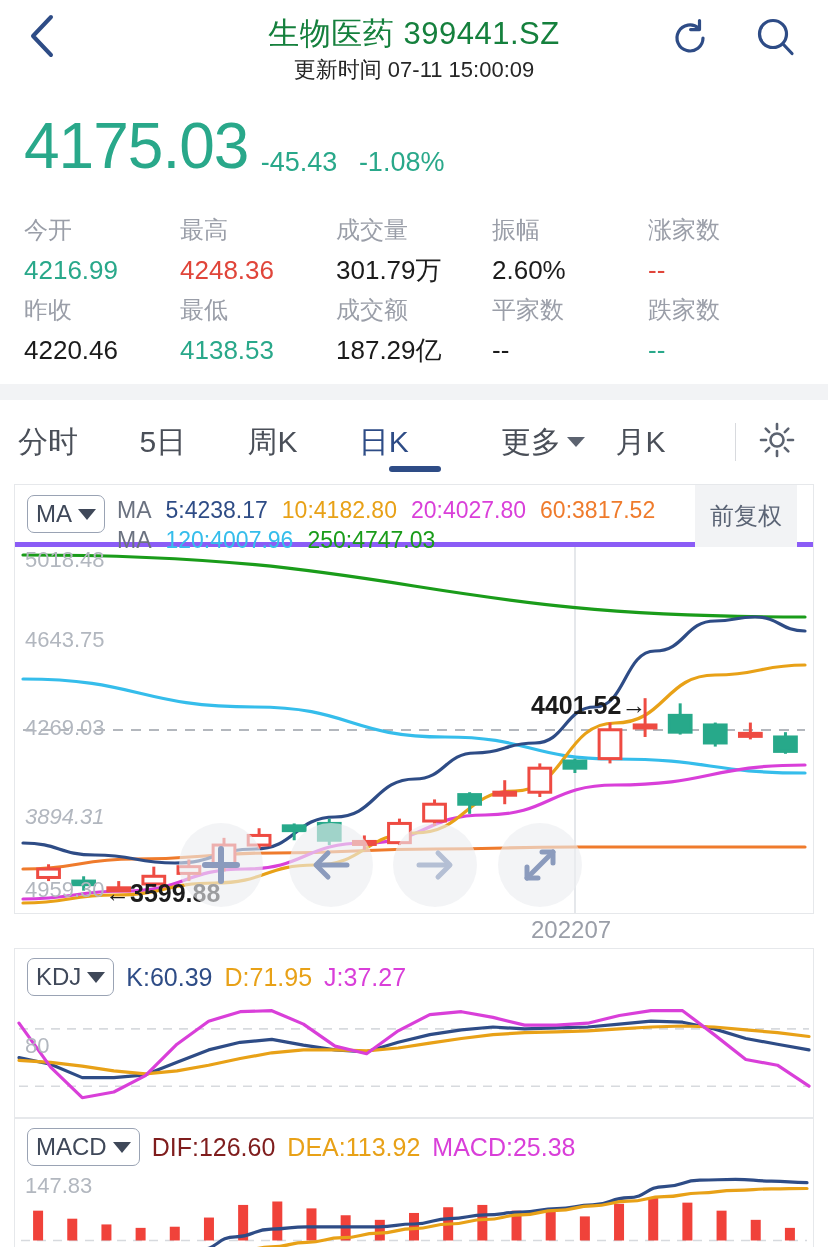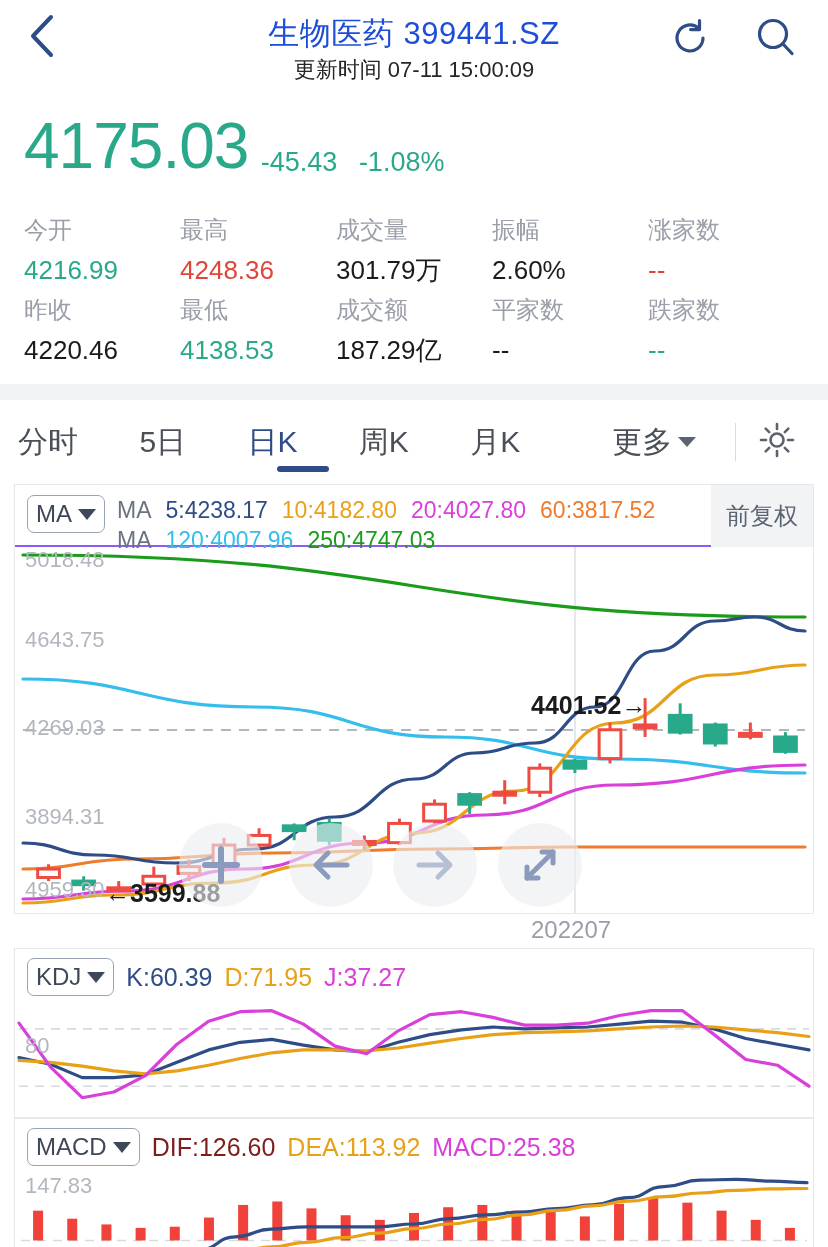--- a/index.html
+++ b/index.html
@@ -23,21 +23,21 @@
     width:56px; height:56px;
     display:flex; align-items:center; justify-content:center;
     cursor:pointer;
   }
   .back-btn svg { display:block; }
   .title-wrap {
     position:absolute; left:0; right:0; top:14px;
     text-align:center;
   }
   .title-main {
-    font-size:31px; color:#1d4ed8; line-height:40px; letter-spacing:.5px;
+    font-size:31px; color:#15803d; line-height:40px; letter-spacing:.5px;
   }
   .title-sub {
     font-size:22px; color:#262626; line-height:32px;
   }
   .hdr-icon {
     position:absolute; top:10px;
     width:60px; height:60px;
     display:flex; align-items:center; justify-content:center;
     cursor:pointer;
   }
@@ -114,40 +114,40 @@
     border:1px solid #e6e8eb;
     background:#fff;
     position:relative;
   }
 
   
   .ma-head {
     position:relative;
     display:flex; align-items:flex-start;
     padding:10px 0 8px 12px;
-    border-bottom:2px solid #8b5cf6;
+    border-bottom:5px solid #8b5cf6;
     height:62px;
   }
   .ind-chip {
     border:1px solid #9aa3b4; border-radius:7px;
     padding:2px 8px; font-size:24px; color:#3f4859;
     display:flex; align-items:center; gap:6px;
     height:38px; line-height:34px; cursor:pointer;
     background:#fff;
     flex:0 0 auto;
   }
   .chip-caret {
     width:0;height:0;border-left:9px solid transparent;border-right:9px solid transparent;
     border-top:11px solid #3f4859;
   }
   .ma-lines { margin-left:12px; font-size:23px; line-height:30px; white-space:nowrap; }
   .ma-lines .lbl { color:#6b7280; }
   .ma-lines i { font-style:normal; margin-right:14px; }
   .fq-btn {
-    position:absolute; right:0; top:0;
+    position:absolute; right:16px; top:0;
     width:102px; height:62px;
     background:#f2f3f5;
     display:flex; align-items:center; justify-content:center;
     font-size:24px; color:#5b6475; cursor:pointer;
   }
 
   
   .plot { position:relative; }
   .plot svg { display:block; }
   .axlabel {
@@ -261,27 +261,27 @@
       <div class="stat-label">跌家数</div>
       <div class="stat-value v-green">--</div>
     </div>
   </div>
 
 <div class="grey-band"></div>
 
 <div class="tabs" id="tabs-row">
     <div class="tab"><span>分时</span></div>
     <div class="tab"><span>5日</span></div>
+    <div class="tab"><span>周K</span></div>
     <div class="tab active"><span>日K</span><span class="ul"></span></div>
-    <div class="tab"><span>周K</span></div>
-    <div class="tab"><span>月K</span></div>
     <div class="tab more">
       <span>更多</span>
       <span class="caret"></span>
     </div>
+    <div class="tab"><span>月K</span></div>
     <div class="tab-div"></div>
     <div class="gear">
       <span><svg width="40" height="40" viewBox="0 0 40 40">
           <circle cx="20" cy="20" r="6.5" fill="none" stroke="#5c6370" stroke-width="2.6"></circle>
           <g stroke="#5c6370" stroke-width="2.6" stroke-linecap="round">
             <line x1="31.0" y1="20.0" x2="36.0" y2="20.0"></line>
             <line x1="27.8" y1="27.8" x2="31.3" y2="31.3"></line>
             <line x1="20.0" y1="31.0" x2="20.0" y2="36.0"></line>
             <line x1="12.2" y1="27.8" x2="8.7" y2="31.3"></line>
             <line x1="9.0" y1="20.0" x2="4.0" y2="20.0"></line>
@@ -363,21 +363,21 @@
         <rect x="689.3945454545454" y="177.96350657148568" width="21.756363636363638" height="18.01320968710388" fill="#27a98a" stroke="#27a98a" stroke-width="3"></rect>
         <line x1="735.3636363636364" y1="175.56174527987184" x2="735.3636363636364" y2="192.3740743211688" stroke="#ee4b42" stroke-width="3"></line>
         <rect x="724.4854545454546" y="186.36967109213418" width="21.756363636363638" height="3" fill="#ffffff" stroke="#ee4b42" stroke-width="3"></rect>
         <line x1="770.4545454545455" y1="185.16879044632725" x2="770.4545454545455" y2="206.7846420708519" stroke="#27a98a" stroke-width="3"></line>
         <rect x="759.5763636363637" y="189.97231302955495" width="21.756363636363638" height="14.41056774968311" fill="#27a98a" stroke="#27a98a" stroke-width="3"></rect>
       </svg>
 
     <div class="axlabel" style="top:0;text-align:right;">5018.48</div>
     <div class="axlabel" style="top:80px;">4643.75</div>
     <div class="axlabel" style="top:168px;">4269.03</div>
-    <div class="axlabel" style="top:257px;">3894.31</div>
+    <div class="axlabel" style="top:257px;font-style:italic;">3894.31</div>
     <div class="axlabel" style="top:330px;">4959.30</div>
 
     <div class="annot" style="left:516px; top:144px;">
       <span>4401.52</span><span>→</span>
     </div>
     <div class="annot" style="left:90px; top:332px;">
       <span>←</span><span>3599.88</span>
     </div>
 
     <div class="fabs">

